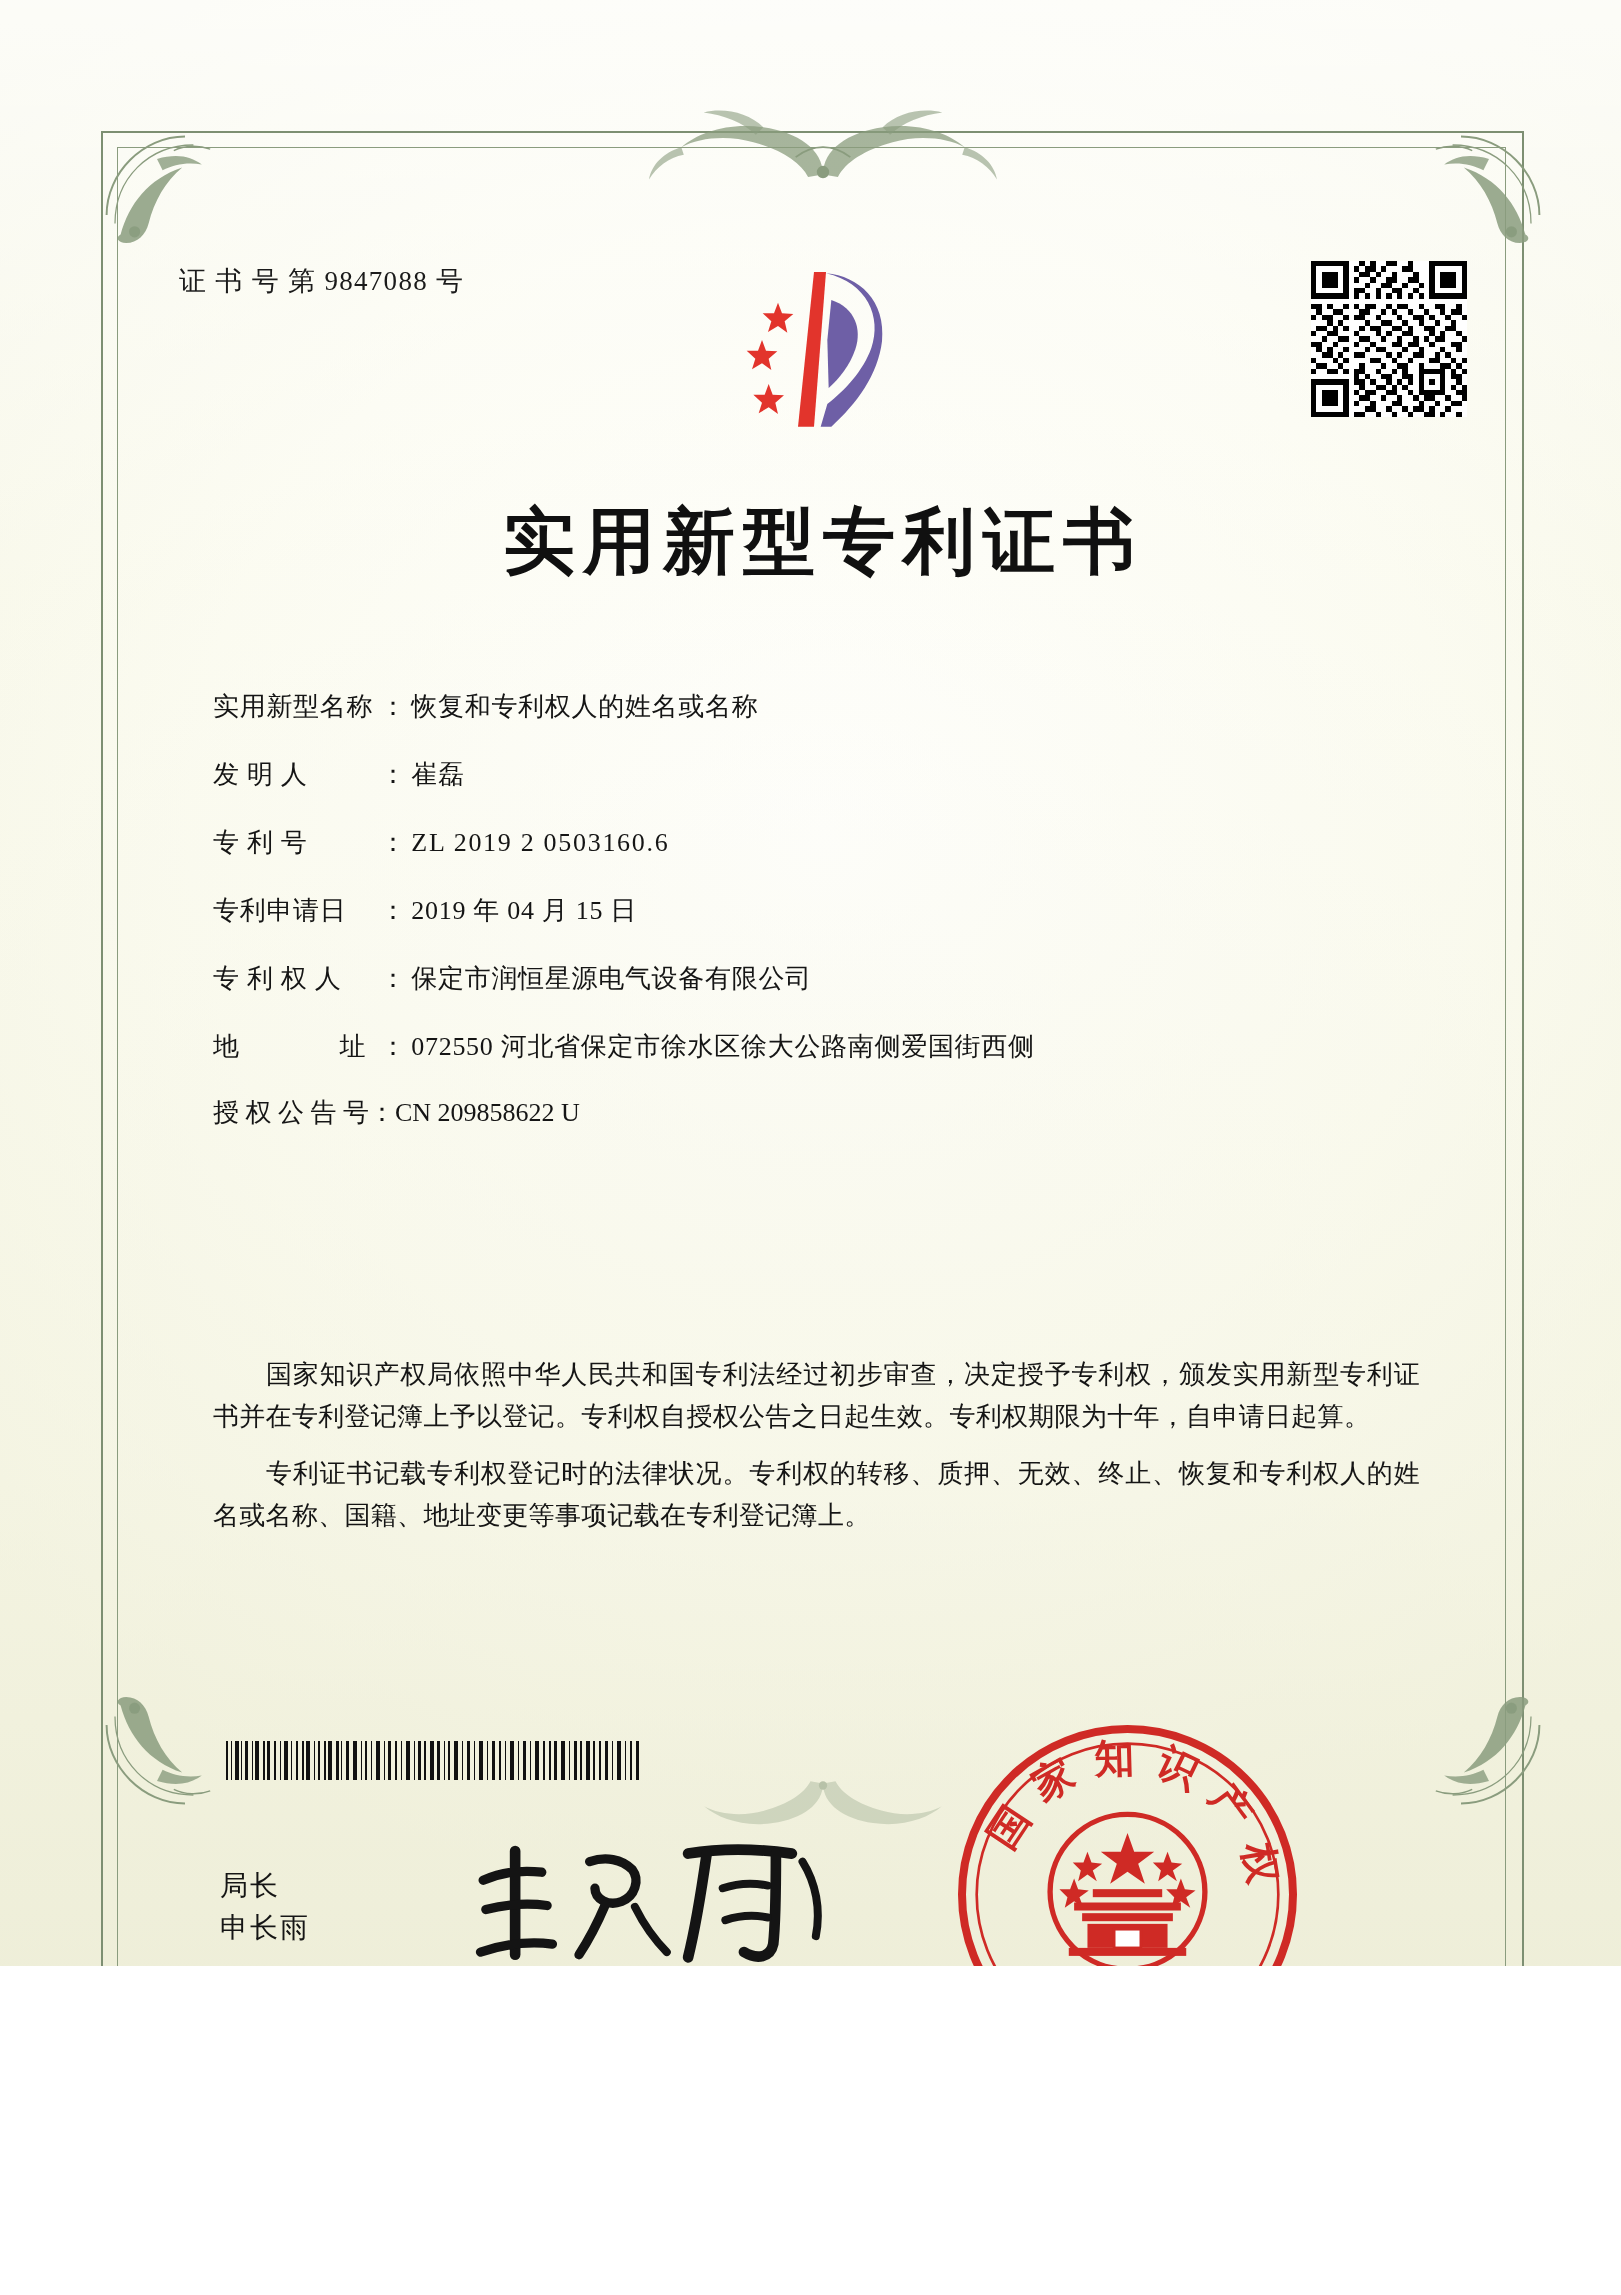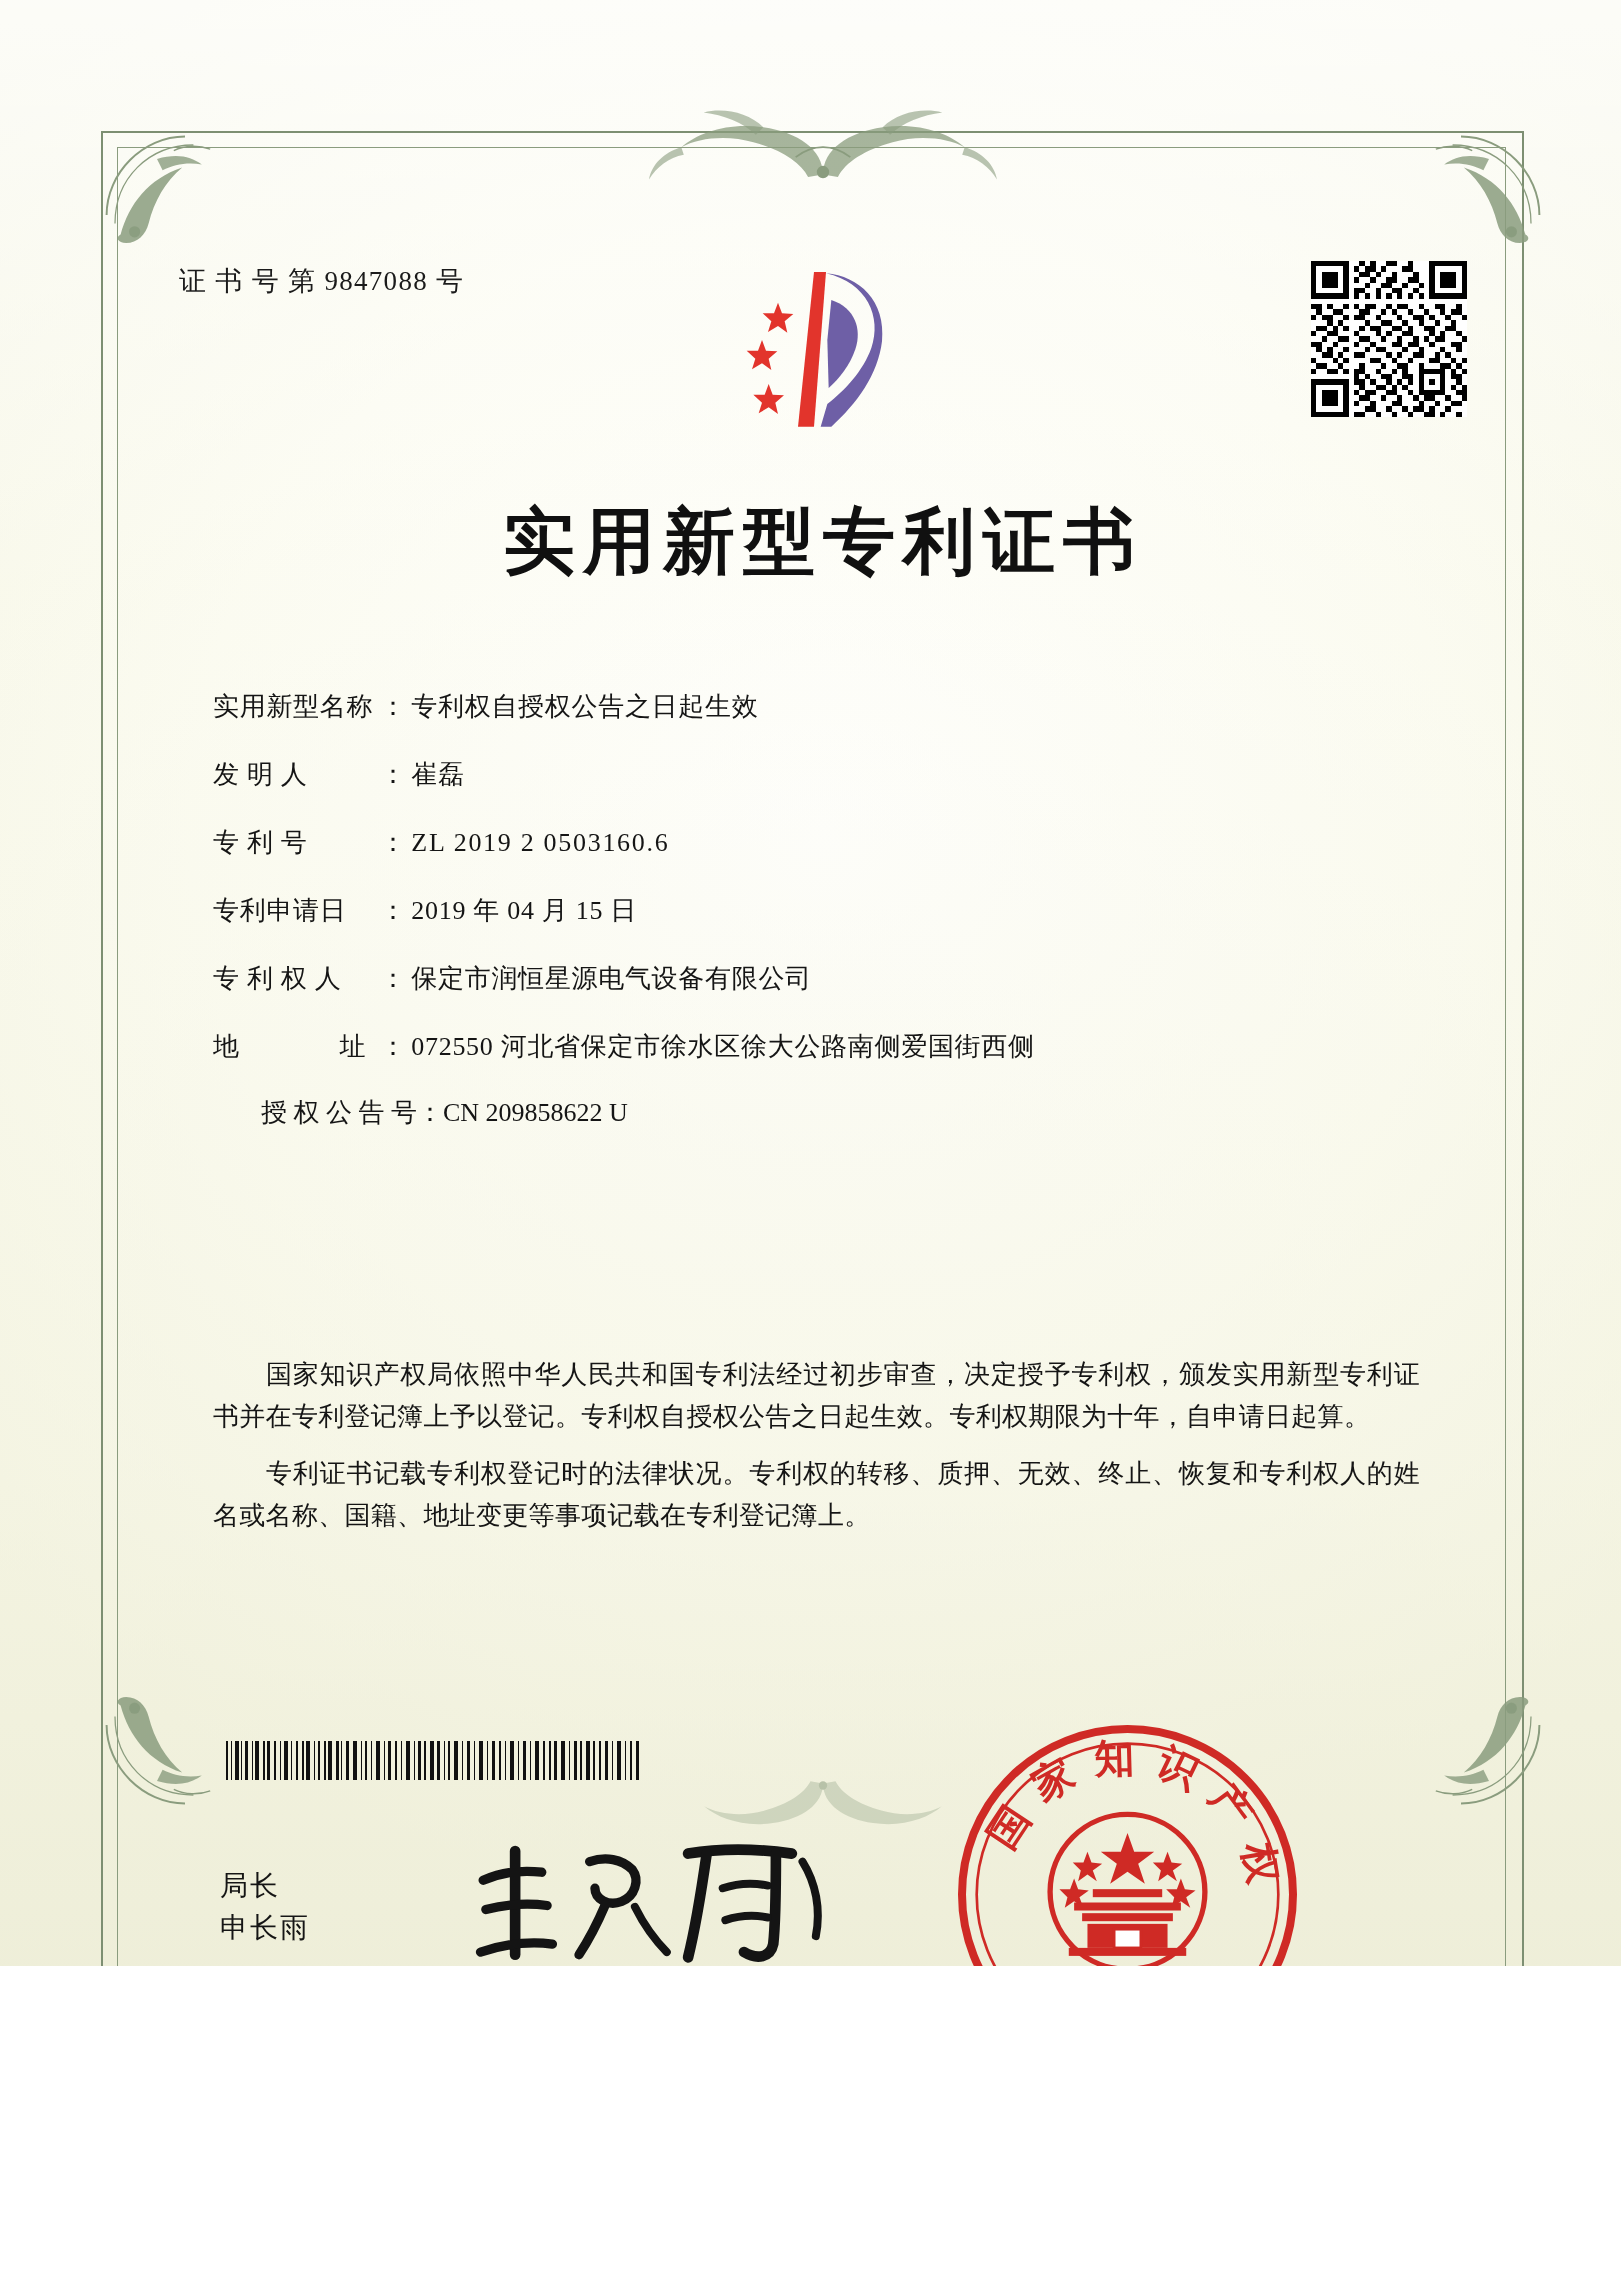--- a/index.html
+++ b/index.html
@@ -167,21 +167,21 @@
   }
 
   .dual-row {
     display: flex;
     align-items: baseline;
     font-size: 26px;
     color: #151515;
     margin-bottom: 20px;
   }
   .dual-left { width: 507px; flex: 0 0 507px; white-space: nowrap; }
-  .dual-right { flex: 1 1 auto; white-space: nowrap; margin-left: 48px; }
+  .dual-right { flex: 1 1 auto; white-space: nowrap; }
 
   
   .paras {
     position: absolute;
     left: 213px;
     top: 1354px;
     width: 1207px;
     font-size: 26px;
     line-height: 1.62;
     color: #151515;
@@ -575,21 +575,21 @@
       </g>
     </svg>
   </div>
 
   <div class="main-title">实用新型专利证书</div>
 
   <div class="fields">
     <div class="field-row">
       <span class="field-label">实用新型名称</span>
       <span class="field-colon">：</span>
-      <span class="field-value">专利权自授权公告之日起生效</span>
+      <span class="field-value">恢复和专利权人的姓名或名称</span>
     </div>
 
     <div class="field-row">
       <span class="field-label">发 明 人</span>
       <span class="field-colon">：</span>
       <span class="field-value">崔磊</span>
     </div>
 
     <div class="field-row">
       <span class="field-label">专 利 号</span>

